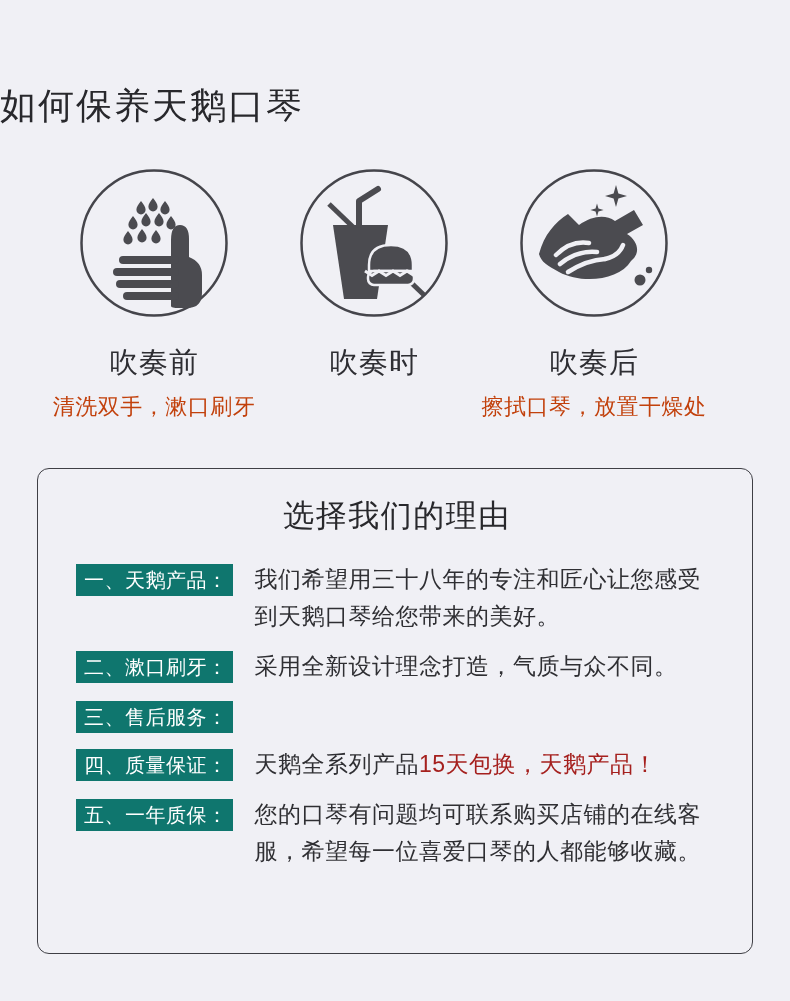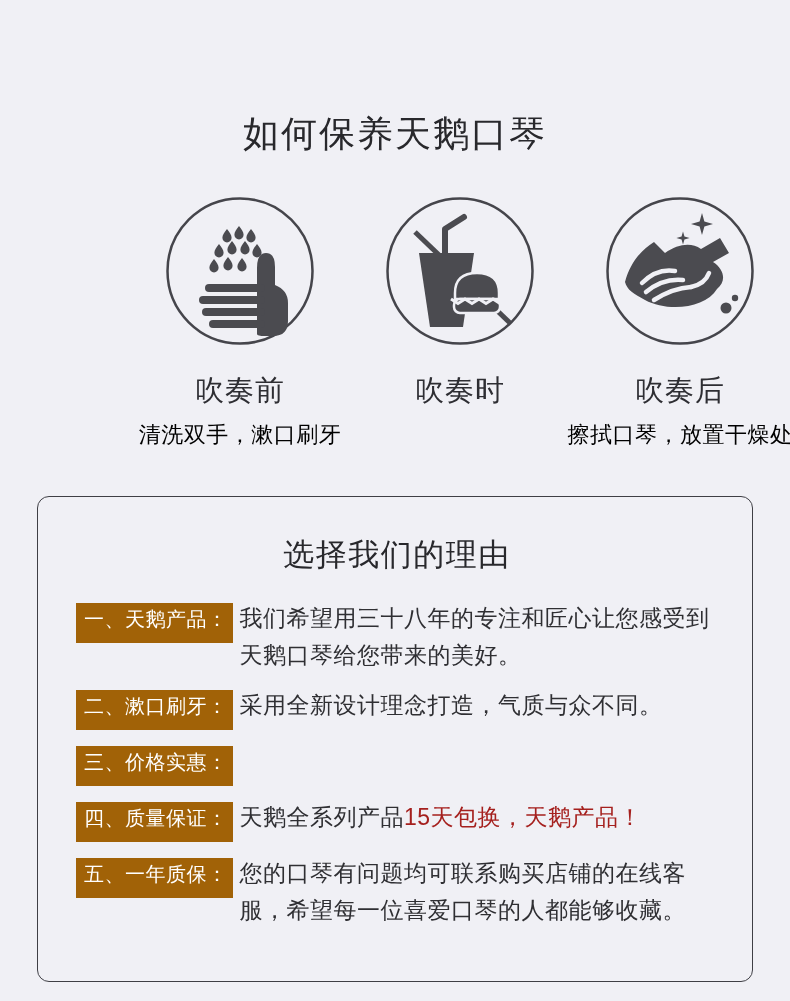--- a/index.html
+++ b/index.html
@@ -5,92 +5,92 @@
   * { margin: 0; padding: 0; box-sizing: border-box; }
   html, body {
     width: 790px; height: 1001px;
     background: #f0f0f5;
     font-family: "Liberation Sans", "DejaVu Sans", sans-serif;
     overflow: hidden;
   }
   .page { width: 790px; height: 1001px; padding-top: 88px; }
 
   .page-title {
-    text-align: center;
+    text-align: left;
     font-size: 36px;
     font-weight: 500;
     letter-spacing: 2px;
     color: #28282c;
     line-height: 1;
-    margin-top: 28px;
   }
 
   
   .care-row {
     margin-top: 44px;
     display: flex;
-    justify-content: flex-end;
+    justify-content: flex-start;
+    margin-left: 44px;
   }
   .care-col {
     width: 220px;
     display: flex;
     flex-direction: column;
     align-items: center;
   }
   .icon-circle { width: 150px; height: 150px; }
   .icon-circle svg { display: block; width: 150px; height: 150px; }
   .care-label {
     margin-top: 25px;
     font-size: 29px;
     font-weight: 500;
     color: #2e2e33;
     letter-spacing: 1px;
     white-space: nowrap;
   }
   .care-desc {
     margin-top: 9px;
     font-size: 22px;
-    color: #000000;
+    color: #c2410c;
     letter-spacing: 0.5px;
     white-space: nowrap;
   }
 
   
   .reasons-box {
     width: 716px;
     height: 486px;
     margin: 46px auto 0;
     border: 1px solid #3f3f45;
     border-radius: 12px;
-    padding: 42px 34px 0 38px;
+    padding: 31px 34px 0 38px;
   }
   .reasons-title {
     text-align: center;
     font-size: 31px;
     font-weight: 500;
     letter-spacing: 1.5px;
     color: #28282c;
     line-height: 1;
   }
   .reasons-list { margin-top: 30px; }
   .reason-item {
     display: flex;
     align-items: flex-start;
     margin-bottom: 13px;
   }
   .reason-label {
     flex: none;
-    background: #a16207;
+    background: #0f766e;
     color: #ffffff;
     font-size: 20px;
     line-height: 32px;
-    height: 40px;
+    height: 32px;
     padding: 0 5px 0 8px;
     margin-top: 3px;
-    margin-right: 7px;
+    margin-right: 22px;
     white-space: nowrap;
     letter-spacing: 0.5px;
   }
   .reason-text {
     flex: 1;
     font-size: 23px;
     line-height: 37px;
     color: #2f2f33;
     letter-spacing: 0.5px;
   }
@@ -184,21 +184,21 @@
         <span class="reason-label">一、天鹅产品：</span>
         <p class="reason-text"><span>我们希望用三十八年的专注和匠心让您感受到天鹅口琴给您带来的美好。</span><span class="hl"></span></p>
       </div>
 
       <div class="reason-item">
         <span class="reason-label">二、漱口刷牙：</span>
         <p class="reason-text"><span>采用全新设计理念打造，气质与众不同。</span><span class="hl"></span></p>
       </div>
 
       <div class="reason-item">
-        <span class="reason-label">三、价格实惠：</span>
+        <span class="reason-label">三、售后服务：</span>
       </div>
 
       <div class="reason-item">
         <span class="reason-label">四、质量保证：</span>
         <p class="reason-text"><span>天鹅全系列产品</span><span class="hl">15天包换，天鹅产品！</span></p>
       </div>
 
       <div class="reason-item">
         <span class="reason-label">五、一年质保：</span>
         <p class="reason-text"><span>您的口琴有问题均可联系购买店铺的在线客服，希望每一位喜爱口琴的人都能够收藏。</span><span class="hl"></span></p>

